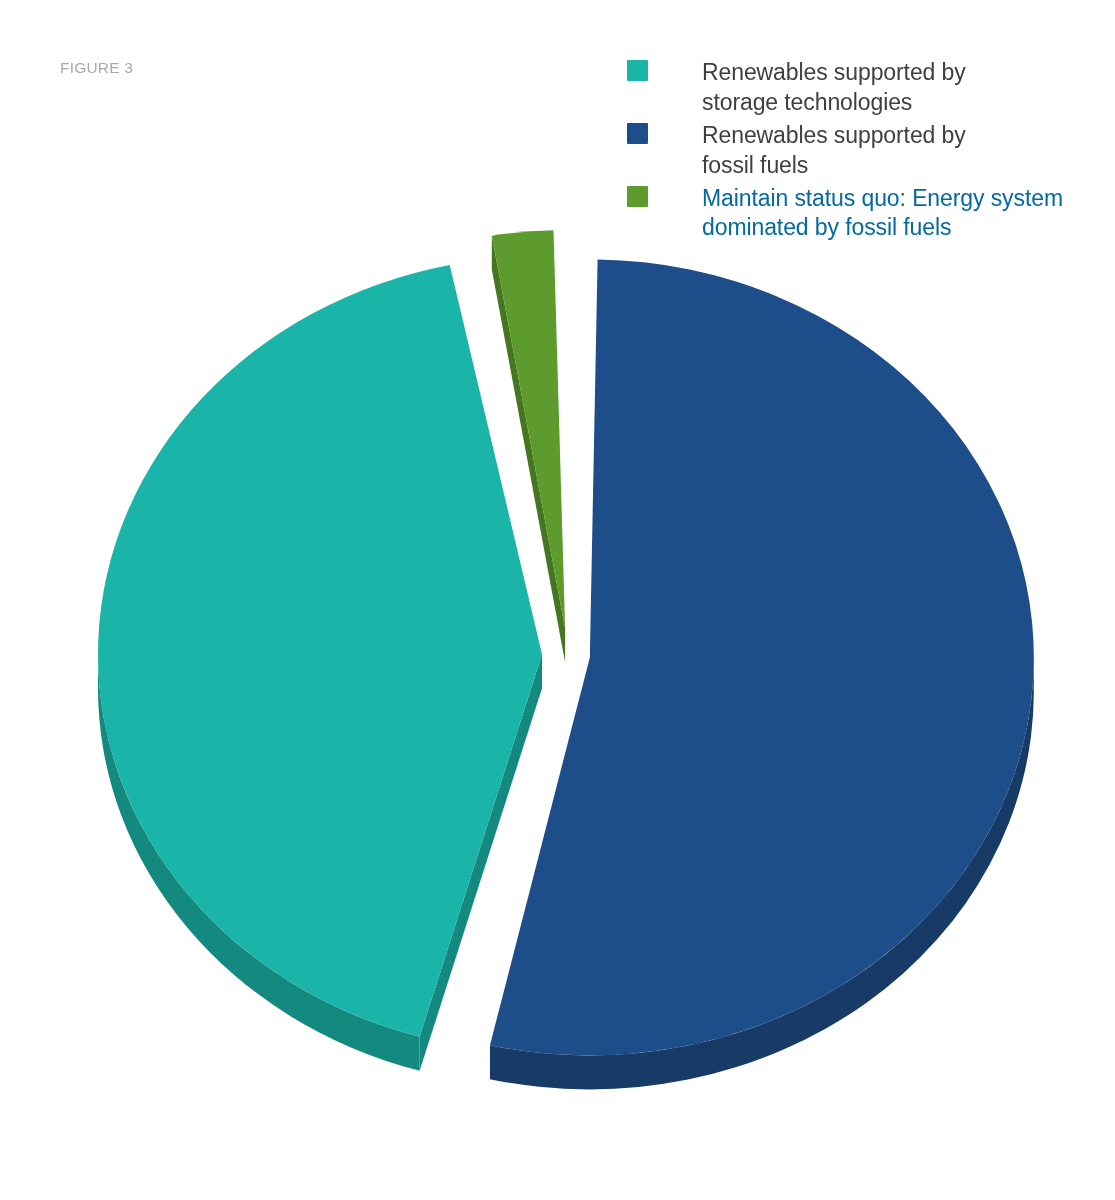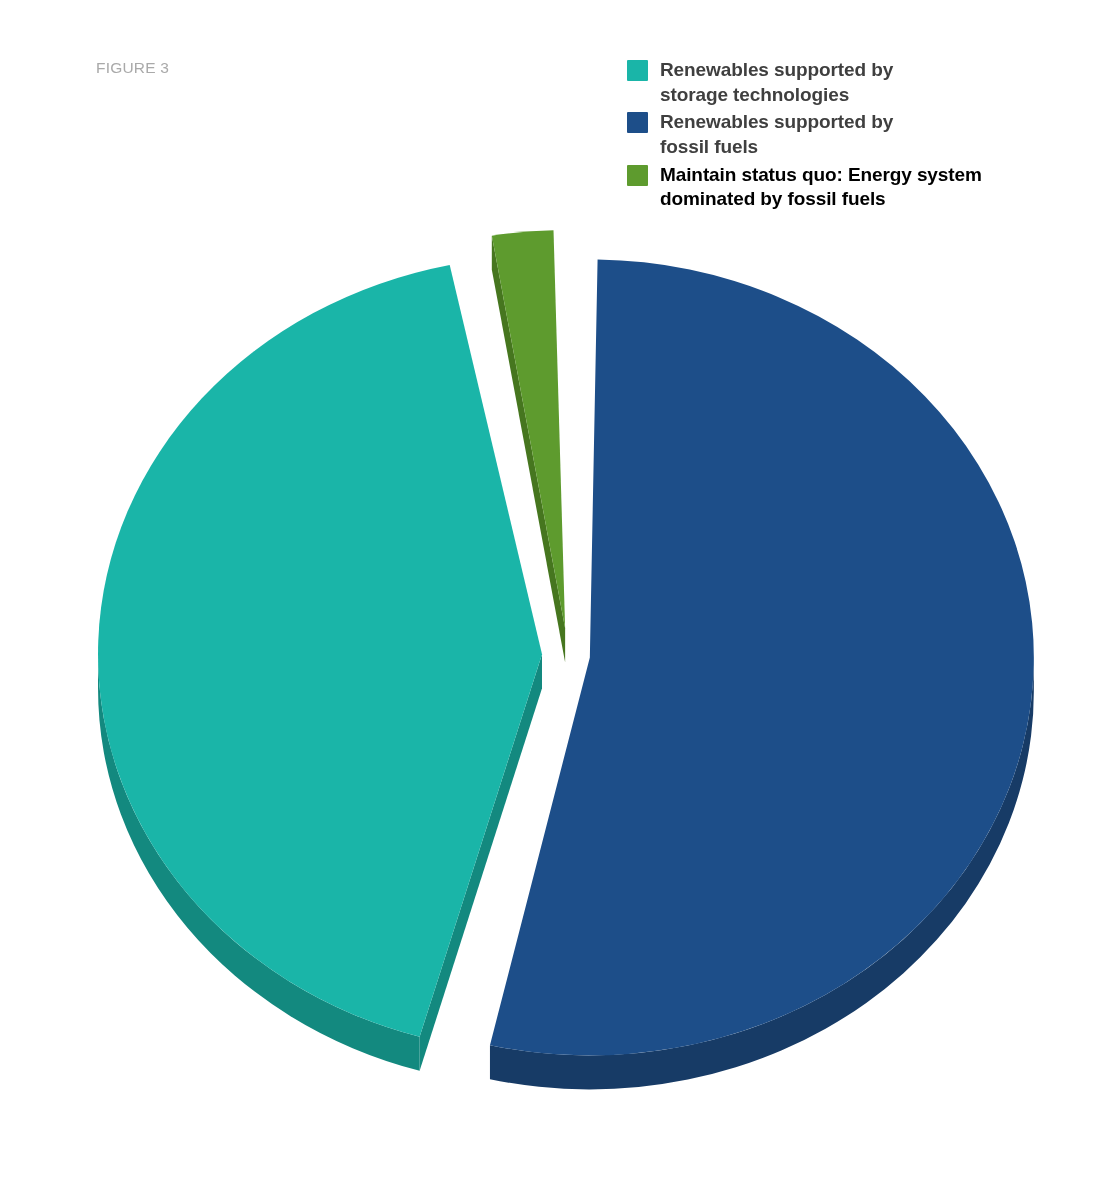--- a/index.html
+++ b/index.html
@@ -39,58 +39,59 @@
   }
   .legend-swatch{
     width:21px;height:21px;
     flex:0 0 21px;
     margin-top:2px;
     margin-right:12px;
     border-radius:1px;
   }
   .legend-label{
     color:#3f3f3f;
-    font-size:19px;
-    font-weight:bold;
+    font-size:23px;
+    font-weight:normal;
     line-height:1.30;
     letter-spacing:-0.1px;
     white-space:pre-line;
+    margin-left:42px;
   }
 
   
   .pie-wrap{
     position:absolute;
     left:0; top:0;
     width:1115px; height:1200px;
   }
   .pie-svg{ display:block; width:1115px; height:1200px; }
 </style>
 </head>
 <body style="background: rgb(255, 255, 255);">
 
 <div id="figure-root">
 
-  <div class="title-block" style="color: rgb(169, 169, 169); margin-left: 36px;">
+  <div class="title-block" style="color: rgb(169, 169, 169);">
     <div>FIGURE 3</div>
   </div>
 
   <div class="legend">
     <div class="legend-row">
       <span class="legend-swatch" style="background: rgb(26, 181, 168);"></span>
       <span class="legend-label" style="color: rgb(63, 63, 63);">Renewables supported by
 storage technologies</span>
     </div>
     <div class="legend-row">
       <span class="legend-swatch" style="background: rgb(29, 78, 137);"></span>
       <span class="legend-label" style="color: rgb(63, 63, 63);">Renewables supported by
 fossil fuels</span>
     </div>
     <div class="legend-row">
       <span class="legend-swatch" style="background: rgb(94, 155, 46);"></span>
-      <span class="legend-label" style="color: #000000;">Maintain status quo: Energy system
+      <span class="legend-label" style="color: #0369a1;">Maintain status quo: Energy system
 dominated by fossil fuels</span>
     </div>
   </div>
 
   <div class="pie-wrap">
     <svg class="pie-svg" viewBox="0 0 1115 1200" xmlns="http://www.w3.org/2000/svg">
       <g id="pie-layer-sides">
           <g>
             <path d="M 542.0158384975035 654.1866216399156 L 419.63285251475594 1036.7687766233666 L 419.63285251475594 1070.7687766233666 L 542.0158384975035 688.1866216399156 Z" fill="#13897f"></path>
             <path d="M 419.63285251475594 1036.7687766233666 A 444 398 0 0 1 98.01583849750352 654.1866216399156 L 98.01583849750352 688.1866216399156 A 444 398 0 0 0 419.63285251475594 1070.7687766233666 Z" fill="#13897f"></path>

